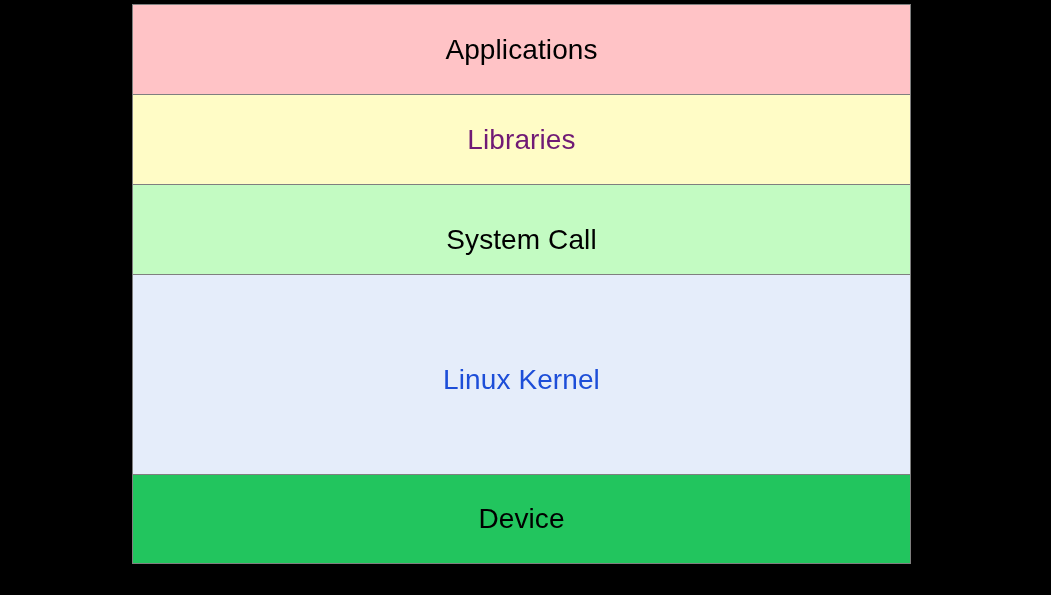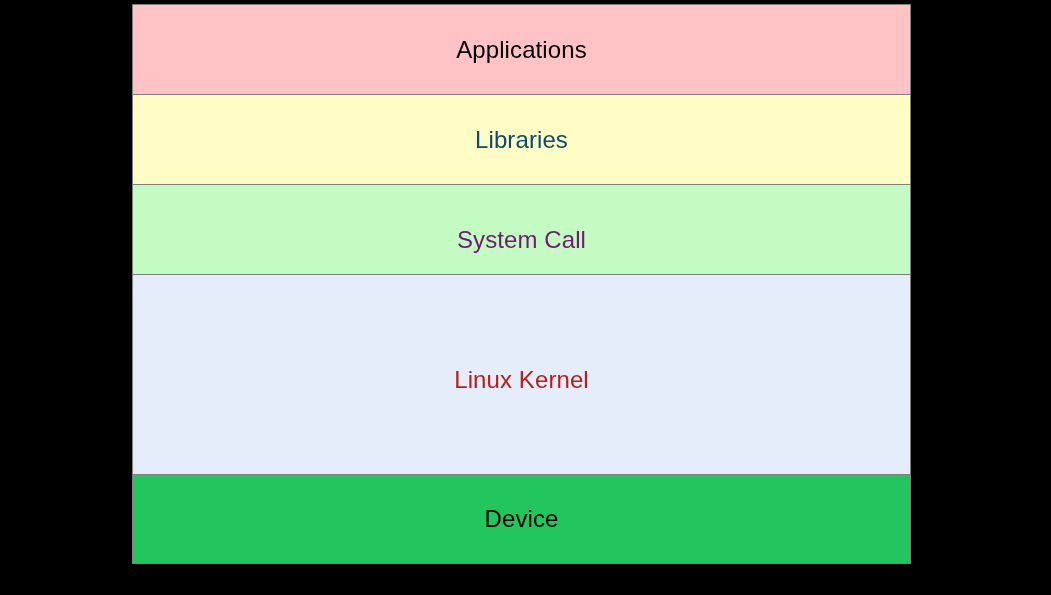--- a/index.html
+++ b/index.html
@@ -42,21 +42,21 @@
     align-items: center;
     justify-content: center;
     width: 100%;
   }
   .layer:first-child {
     margin-top: 0;
   }
 
   .layer-label {
     font-family: "Liberation Sans", sans-serif;
-    font-size: 24px;
+    font-size: 28px;
     font-weight: 400;
     line-height: 1;
     color: #000000;
     letter-spacing: 0.1px;
     text-align: left;
     white-space: nowrap;
     -webkit-font-smoothing: antialiased;
   }
 </style>
 </head>
@@ -64,29 +64,29 @@
 
 <div id="canvas" style="background: rgb(0, 0, 0);">
 
   <div id="stack">
 
     <div class="layer" style="background-color: rgb(255, 195, 198); height: 91px; border-color: rgb(127, 127, 127);">
       <span class="layer-label" style="color: rgb(0, 0, 0);">Applications</span>
     </div>
 
     <div class="layer" style="background-color: rgb(255, 252, 198); height: 91px; border-color: rgb(127, 127, 127);">
-      <span class="layer-label" style="color: #0c4a6e;">Libraries</span>
+      <span class="layer-label" style="color: #701a75;">Libraries</span>
     </div>
 
     <div class="layer" style="background-color: rgb(195, 251, 194); height: 91px; border-color: rgb(127, 127, 127);">
-      <span class="layer-label" style="color: #701a75; margin-top: 20px;">System Call</span>
+      <span class="layer-label" style="color: #000000; margin-top: 20px;">System Call</span>
     </div>
 
     <div class="layer" style="background-color: rgb(229, 237, 250); height: 201px; border-color: rgb(127, 127, 127);">
-      <span class="layer-label" style="color: #b91c1c; margin-top: 11px;">Linux Kernel</span>
+      <span class="layer-label" style="color: #1d4ed8; margin-top: 11px;">Linux Kernel</span>
     </div>
 
     <div class="layer" style="background-color: #22c55e; height: 90px; border-color: rgb(127, 127, 127);">
       <span class="layer-label" style="color: rgb(0, 0, 0);">Device</span>
     </div>
 
   </div>
 </div>
 
 </body></html>

